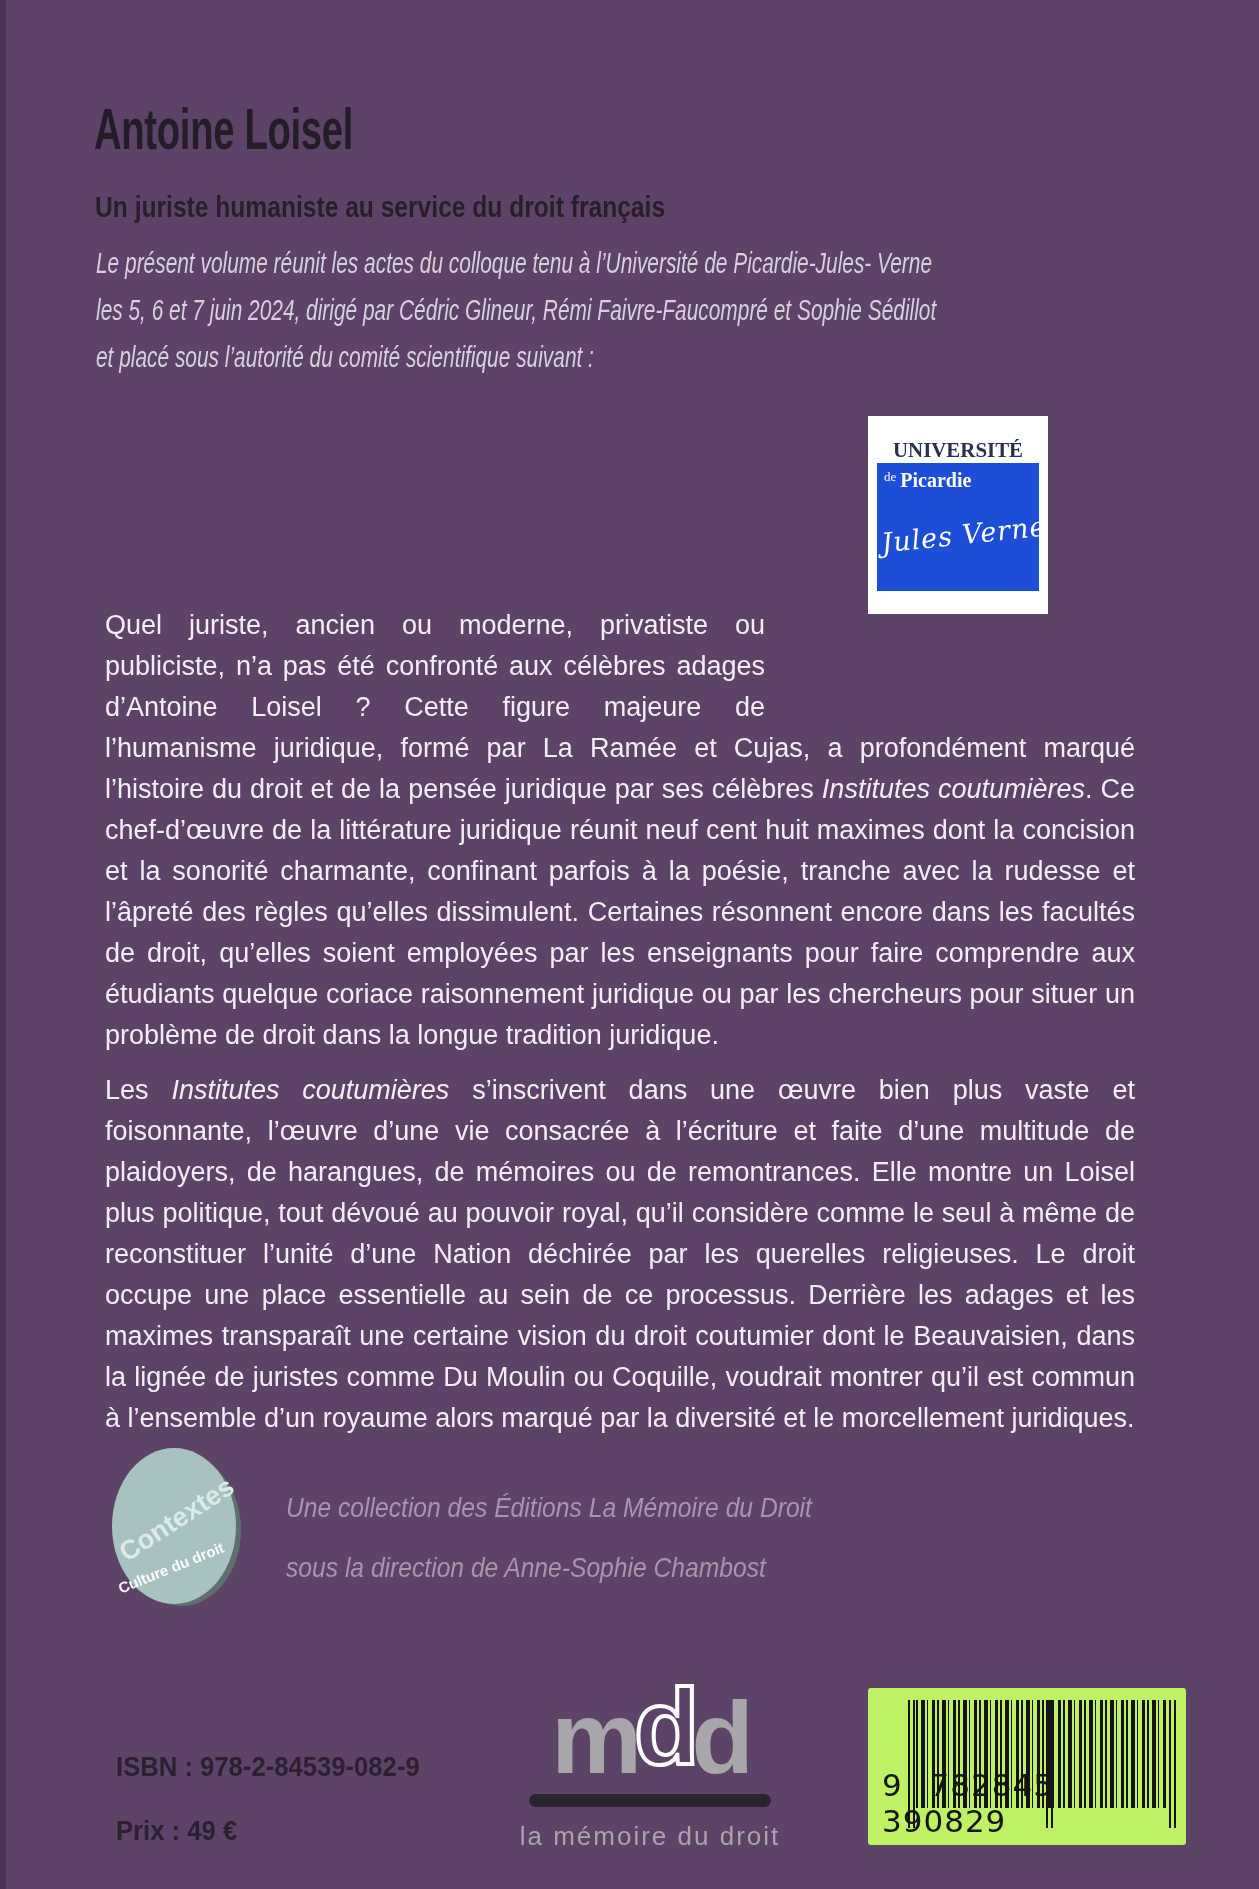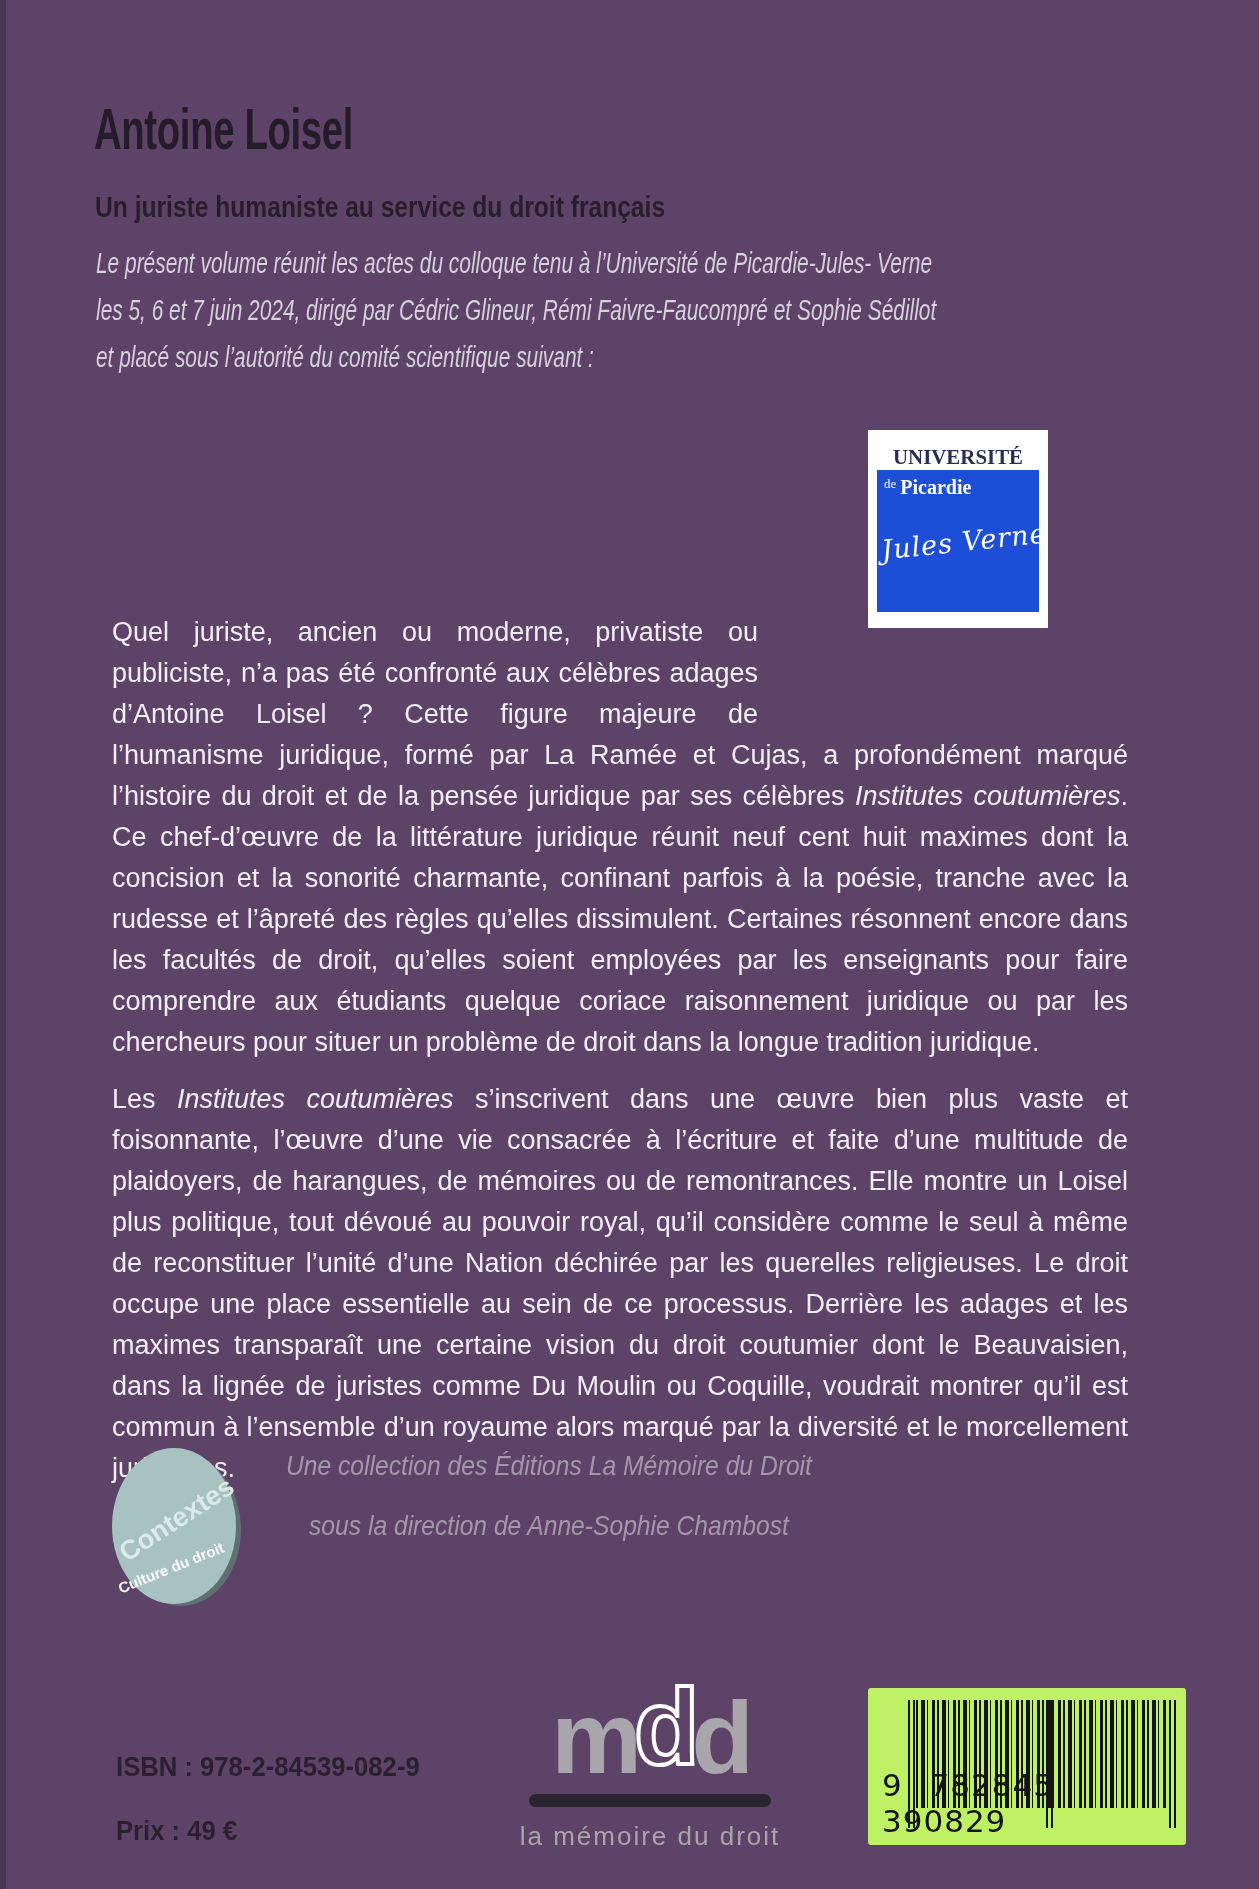--- a/index.html
+++ b/index.html
@@ -15,47 +15,47 @@
 
   .intro{position:absolute;left:96px;top:240px;}
   .intro .line{display:block;font-style:italic;font-size:29px;line-height:47px;color:#d7d0dd;
          transform:scaleX(.72);transform-origin:0 0;white-space:nowrap;}
 
   .committee{position:absolute;left:96px;top:426px;color:#ffffff;}
   .committee .line{display:block;font-weight:700;font-size:31px;line-height:61px;
          transform:scaleX(.80);transform-origin:0 0;white-space:nowrap;}
 
   
-  .ulogo{position:absolute;left:868px;top:430px;width:180px;height:198px;background:#ffffff;
-         padding:14px 9px;box-sizing:border-box;}
+  .ulogo{position:absolute;left:868px;top:416px;width:180px;height:198px;background:#ffffff;
+         padding:21px 9px;box-sizing:border-box;}
   .ulogo-top{color:#273052;font-family:"Liberation Serif",serif;font-weight:700;font-size:22px;
          line-height:26px;text-align:center;white-space:nowrap;transform:scaleX(.95);transform-origin:center;}
   .ulogo-box{position:relative;background:#1d4ed8;height:calc(100% - 28px);color:#fff;
          padding:6px 7px;box-sizing:border-box;}
   .ulogo-de{font-family:"Liberation Serif",serif;font-size:13px;vertical-align:top;margin-right:4px;}
   .ulogo-place{font-family:"Liberation Serif",serif;font-weight:700;font-size:20px;}
   .ulogo-script{position:absolute;left:4px;top:56px;font-family:"DejaVu Serif",serif;font-style:italic;
          font-size:27px;transform:rotate(-6deg);white-space:nowrap;letter-spacing:1px;}
 
   
   .blurb{position:absolute;left:96px;top:596px;width:1048px;color:#f3eef5;font-size:27px;
          line-height:41px;text-align:justify;}
-  .blurb p{margin:16px;}
+  .blurb p{margin:9px;}
   .blurb .para2{margin-top:14px;}
   .blurb .it{font-style:italic;}
   .logo-spacer{float:right;width:370px;height:86px;}
 
   
   .badge{position:absolute;left:112px;top:1448px;width:124px;height:156px;border-radius:50%;
          background:#a7c2c1;box-shadow:7px 4px 0 -2px #5f6e71;}
   .badge-title{position:absolute;left:0;right:0;top:58px;text-align:center;transform:rotate(-33deg);
          color:#dcebe9;font-size:27px;font-weight:700;}
   .badge-sub{position:absolute;left:-6px;right:0;bottom:28px;text-align:center;transform:rotate(-22deg);
          color:#fdfdfd;font-size:15px;font-weight:700;white-space:nowrap;}
-  .collection-lines{position:absolute;left:286px;top:1436px;text-align:center;}
+  .collection-lines{position:absolute;left:286px;top:1478px;}
   .collection-lines .line{display:block;font-style:italic;font-size:28px;line-height:60px;color:#a497ab;
          transform:scaleX(.88);transform-origin:0 0;white-space:nowrap;}
 
   
   .isbn{position:absolute;left:116px;top:1752px;font-size:27px;font-weight:700;color:#2a2030;
          transform:scaleX(.95);transform-origin:0 0;white-space:nowrap;}
   .price{position:absolute;left:116px;top:1816px;font-size:27px;font-weight:700;color:#2a2030;
          transform:scaleX(.95);transform-origin:0 0;white-space:nowrap;}
 
   .mdd{position:absolute;left:500px;top:1684px;width:300px;text-align:center;}

